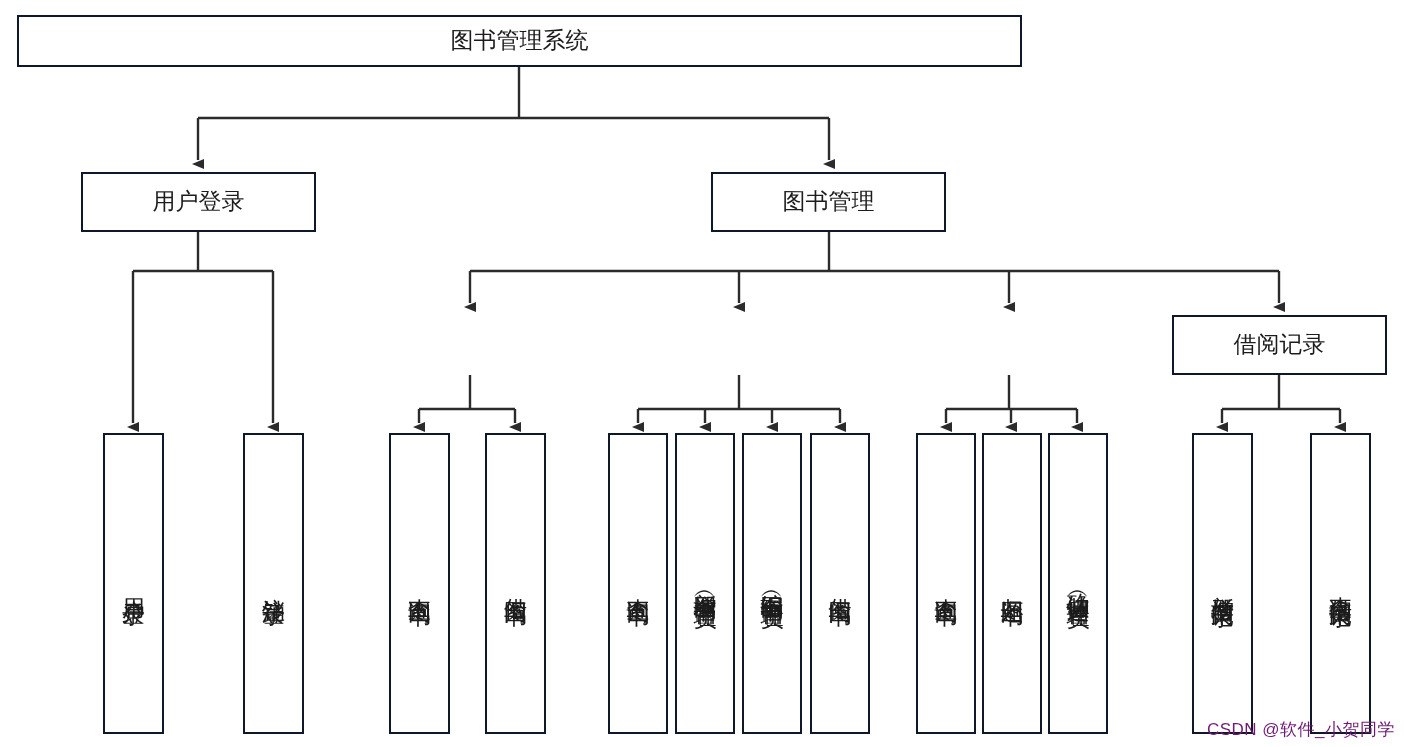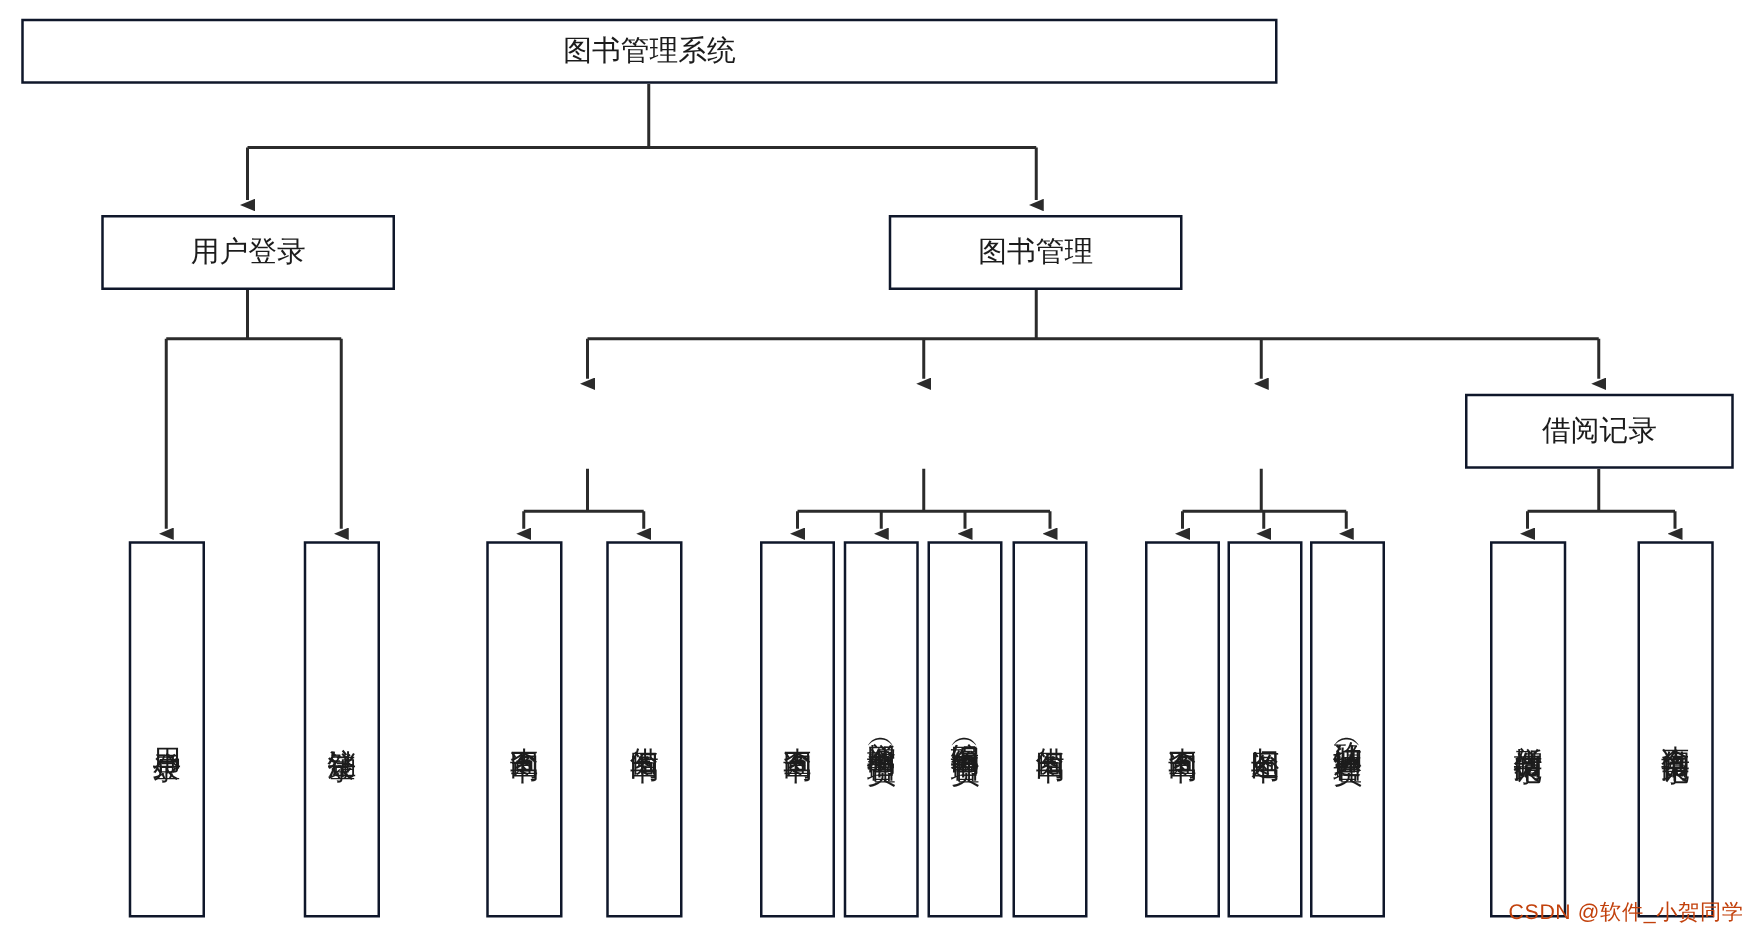--- a/index.html
+++ b/index.html
@@ -48,21 +48,21 @@
     text-orientation: upright;
     font-size: 23px;
     letter-spacing: 2px;
     line-height: 1;
   }
   #watermark {
     position: absolute;
     right: 10px;
     bottom: 6px;
     font-size: 17px;
-    color: #c2410c;
+    color: #701a75;
     letter-spacing: 0.5px;
     white-space: nowrap;
     pointer-events: none;
   }
 </style>
 </head>
 <body>
 
 <div id="canvas">
 

